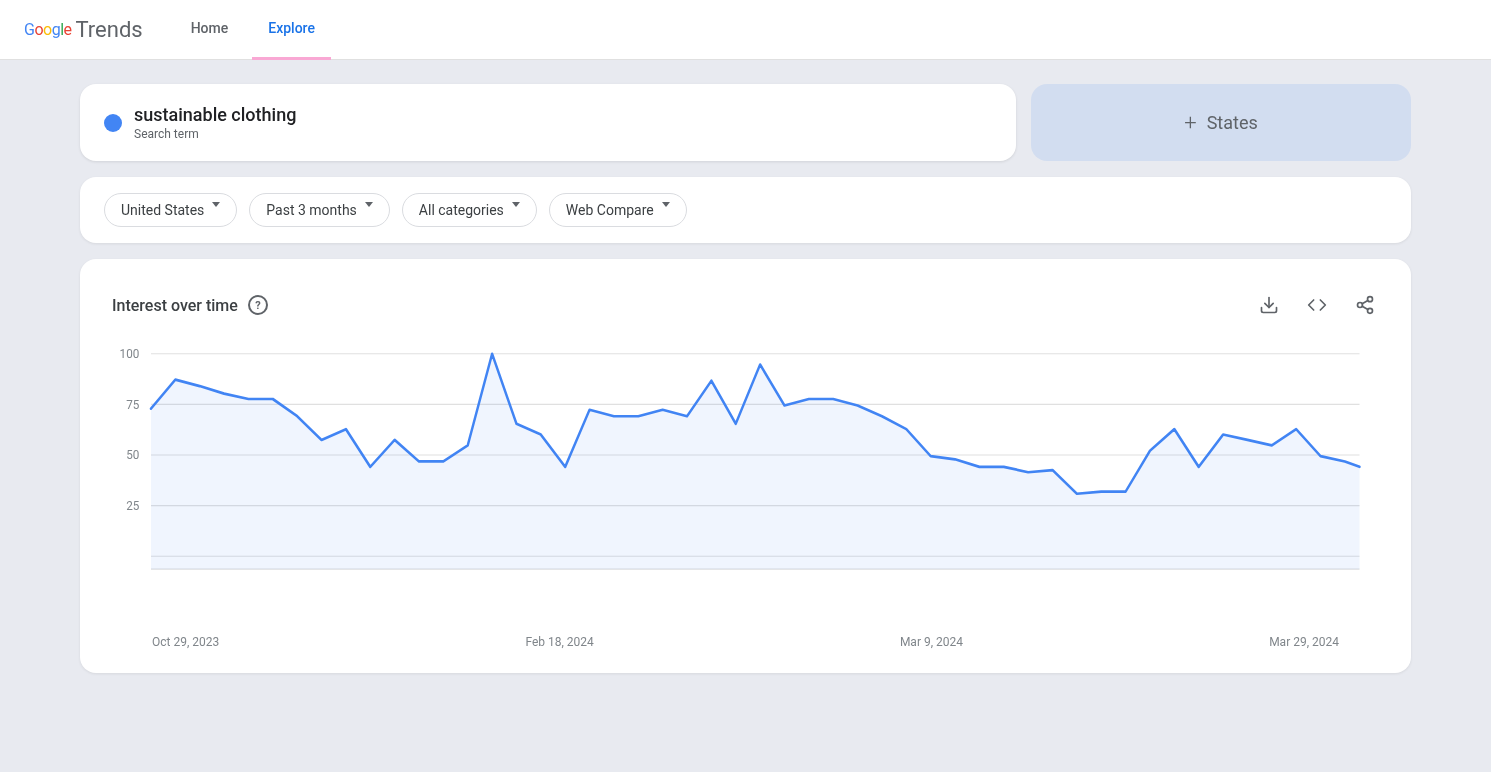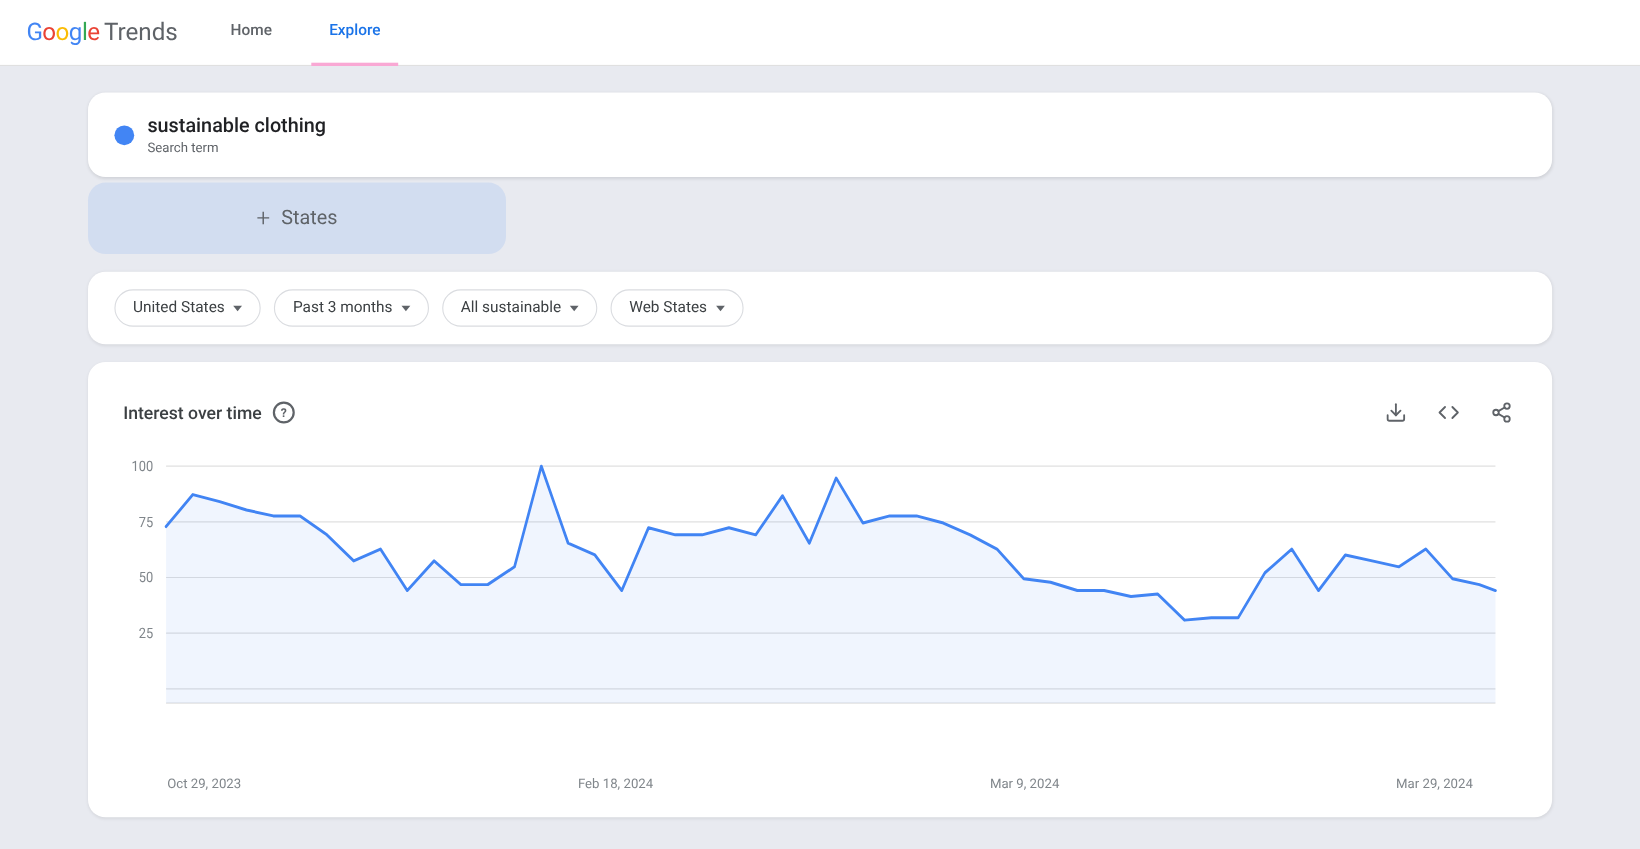--- a/index.html
+++ b/index.html
@@ -18,40 +18,40 @@
       padding: 0 24px;
       height: 60px;
       border-bottom: 1px solid #e0e0e0;
     }
     .logo {
       display: flex;
       align-items: center;
       margin-right: 32px;
     }
     .logo-google {
-      font-size: 22px;
+      font-size: 16px;
       font-weight: 400;
       letter-spacing: -0.5px;
     }
     .logo-g { color: #4285f4; }
     .logo-o1 { color: #ea4335; }
     .logo-o2 { color: #fbbc05; }
     .logo-g2 { color: #4285f4; }
     .logo-l { color: #34a853; }
     .logo-e { color: #ea4335; }
     .logo-trends {
       font-size: 22px;
       color: #5f6368;
       font-weight: 400;
       margin-left: 4px;
     }
     .nav {
       display: flex;
       align-items: center;
-      gap: 20px;
+      gap: 8px;
     }
     .nav-item {
       padding: 0 16px;
       height: 60px;
       display: flex;
       align-items: center;
       font-size: 14px;
       color: #5f6368;
       cursor: pointer;
       text-decoration: none;
@@ -64,23 +64,22 @@
     }
 
     
     .main {
       padding: 24px 80px;
     }
 
     
     .search-area {
       display: flex;
-      gap: 5px;
+      gap: 15px;
       margin-bottom: 16px;
-      flex-direction: column;
     }
     .search-box {
       background: #fff;
       border-radius: 16px;
       padding: 20px 24px;
       flex: 1;
       box-shadow: 0 1px 3px rgba(0,0,0,0.1);
       display: flex;
       align-items: center;
       gap: 12px;
@@ -131,21 +130,21 @@
       background: #fff;
       border-radius: 16px;
       padding: 16px 24px;
       display: flex;
       gap: 12px;
       box-shadow: 0 1px 3px rgba(0,0,0,0.08);
       margin-bottom: 16px;
     }
     .filter-btn {
       display: flex;
-      align-items: center;
+      align-items: flex-start;
       gap: 8px;
       padding: 8px 16px;
       border: 1px solid #dadce0;
       border-radius: 24px;
       background: #fff;
       cursor: pointer;
       font-size: 14px;
       color: #3c4043;
       font-family: inherit;
     }
@@ -265,25 +264,25 @@
   <div class="filter-bar">
     <button class="filter-btn">
       <span>United States</span>
       <span class="chevron-down"></span>
     </button>
     <button class="filter-btn">
       <span>Past 3 months</span>
       <span class="chevron-down"></span>
     </button>
     <button class="filter-btn">
-      <span>All sustainable</span>
+      <span>All categories</span>
       <span class="chevron-down"></span>
     </button>
     <button class="filter-btn">
-      <span>Web States</span>
+      <span>Web Compare</span>
       <span class="chevron-down"></span>
     </button>
   </div>
 
   <div class="chart-card">
     <div class="chart-header">
       <div class="chart-title-area">
         <span class="chart-title">Interest over time</span>
         <div class="help-icon">?</div>
       </div>

